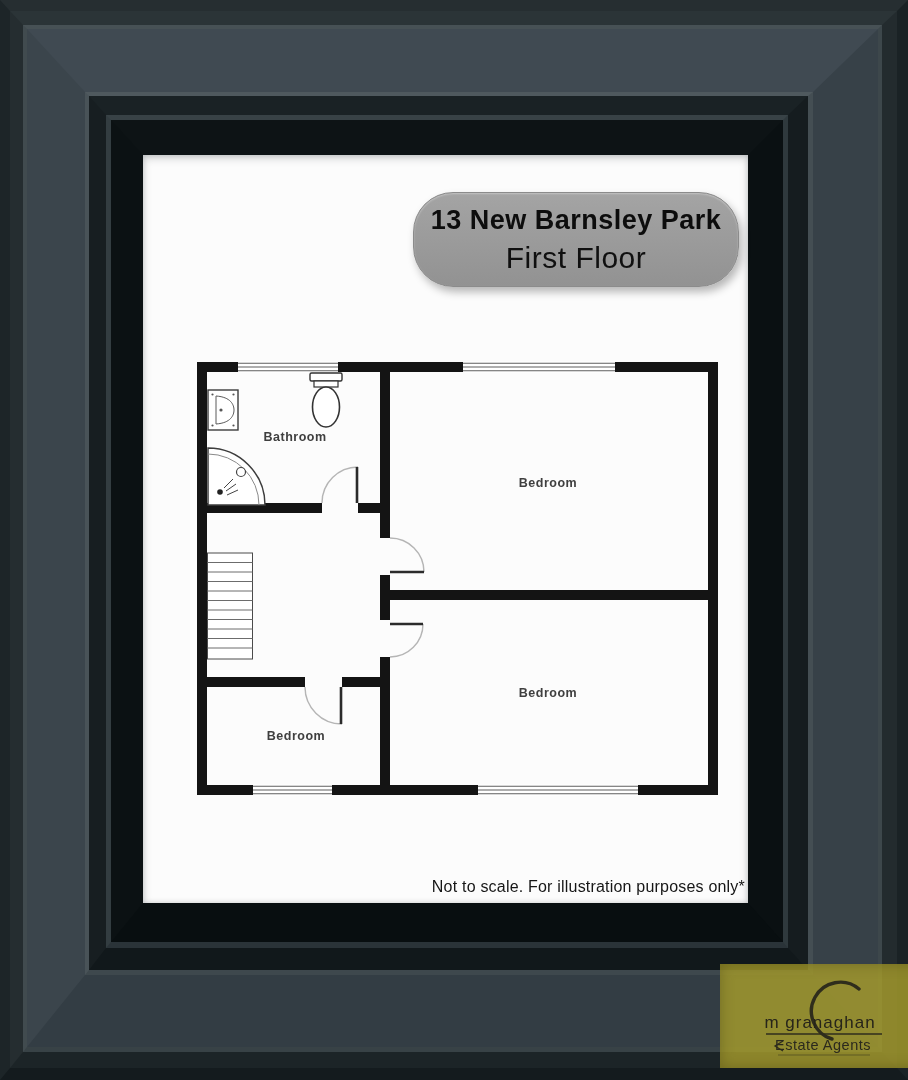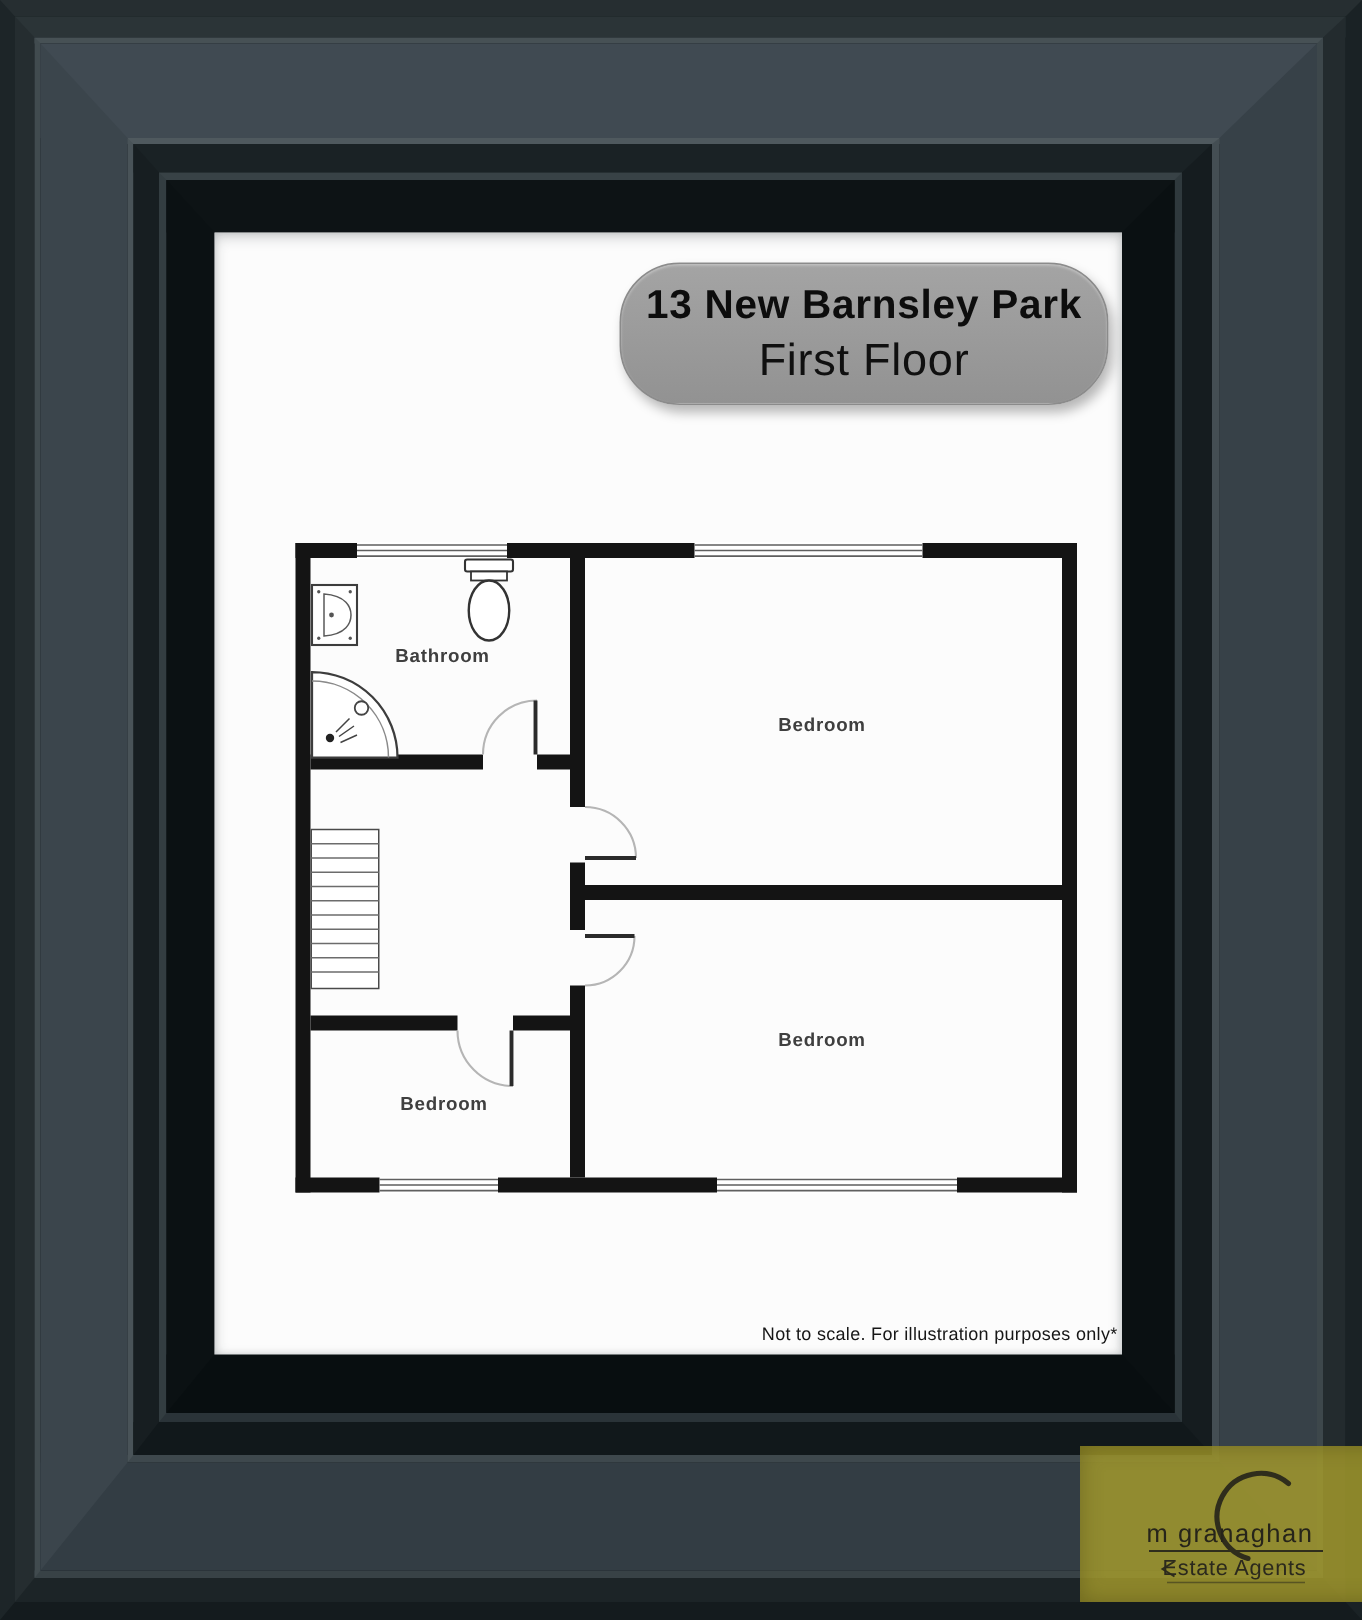--- a/index.html
+++ b/index.html
@@ -17,34 +17,34 @@
   #f6{border-width:19px 20px 22px 17px;border-color:#1a2225 #151c1f #11181b #171e21;}
   #f7{border-width:5px 5px 6px 5px;border-color:#384246 #2f393d #2a3338 #333d41;}
   #f8{border-width:35px 35px 39px 32px;border-color:#0d1315 #0a1012 #080e10 #0b1113;}
   
   #mat{
     position:relative;width:100%;height:100%;background:#fcfcfc;
     box-shadow:inset 0 3px 9px rgba(30,40,45,.22), inset 0 0 5px rgba(30,40,45,.15);
   }
   
   #badge{
-    position:absolute;left:270px;top:20px;width:324px;height:93px;border-radius:40px;
+    position:absolute;left:270px;top:37px;width:324px;height:93px;border-radius:40px;
     background:linear-gradient(180deg,#a4a4a4,#929292);
     border:1px solid #8b8b8b;
     box-shadow:3px 5px 8px rgba(0,0,0,.28), inset 0 1px 2px rgba(255,255,255,.35);
     display:flex;flex-direction:column;align-items:center;justify-content:center;gap:5px;
   }
   #badge .l1{font-size:27px;font-weight:bold;color:#0d0d0d;letter-spacing:.5px;}
   #badge .l2{font-size:30px;color:#101010;letter-spacing:.5px;}
   
   #plan{position:absolute;left:0;top:0;}
   .roomlabel{font-size:12.5px;font-weight:bold;fill:#3f3f3f;letter-spacing:.5px;text-anchor:middle;}
   
   #disclaimer{
-    position:absolute;right:3px;bottom:7px;font-size:12px;color:#161616;letter-spacing:.2px;
+    position:absolute;right:3px;bottom:7px;font-size:16px;color:#161616;letter-spacing:.2px;
   }
   
   #logo{
     position:absolute;left:720px;top:964px;width:205px;height:104px;
     background:rgba(166,156,44,.82);
     box-shadow:inset 0 0 14px rgba(55,50,8,.35);
   }
 </style>
 </head>
 <body>

